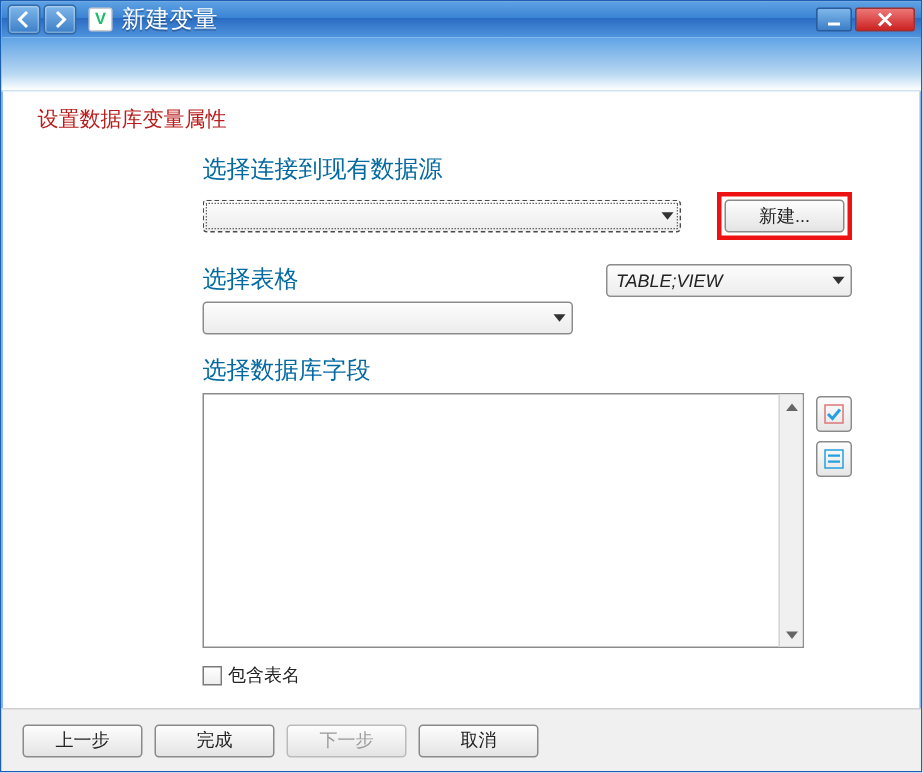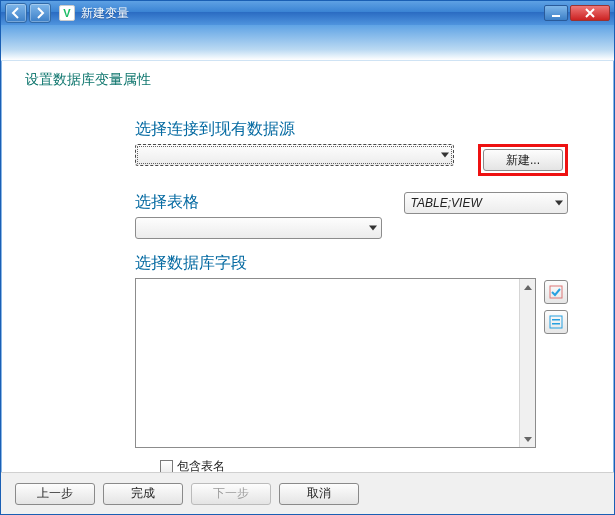--- a/index.html
+++ b/index.html
@@ -39,21 +39,21 @@
   .appicon {
     width: 16px; height: 16px;
     margin-left: 6px; margin-right: 6px;
     background: #fff;
     border-radius: 2px;
     display: flex; align-items: center; justify-content: center;
     color: #1bbd66; font-weight: bold; font-size: 11px;
     border: 1px solid #ccc;
   }
   .title-text {
-    flex: 1; font-size: 12px;
+    flex: 1; font-size: 16px;
     text-shadow: 0 1px 0 rgba(0,0,0,0.25);
   }
   .sysbtns { display: flex; gap: 2px; }
   .sysbtn {
     height: 16px;
     border: 1px solid #2a5b9a;
     border-radius: 2px;
     display: flex; align-items: center; justify-content: center;
   }
   .sysbtn.min {
@@ -72,32 +72,32 @@
     background: linear-gradient(to bottom, #5fa3e5 0%, #bad9f2 70%, #ffffff 100%);
     border-bottom: 1px solid #cfe3f4;
   }
   
   .content {
     flex: 1;
     padding: 6px 16px 0 24px;
     overflow: hidden;
   }
   .heading {
-    color: #0f766e;
+    color: #b91c1c;
     font-size: 14px;
-    margin: 4px 0 30px 0;
+    margin: 4px 0 14px 0;
   }
   .fieldarea { padding-left: 110px; padding-right: 30px; }
   .label {
     font-size: 16px; color: #0369a1;
     margin-bottom: 4px;
     font-family: Liberation Serif, serif;
   }
   .row-ds {
-    display: flex; gap: 24px; align-items: flex-start;
+    display: flex; gap: 24px; align-items: center;
     margin-bottom: 16px;
   }
   .combo {
     height: 22px;
     background: linear-gradient(to bottom,#fdfdfd,#ececec);
     border: 1px solid #8c8c8c;
     border-radius: 3px;
     display: flex; align-items: center;
     position: relative;
   }
@@ -176,21 +176,21 @@
   }
   .iconbtn {
     width: 24px; height: 24px;
     background: linear-gradient(to bottom,#fdfdfd,#e6e6e6);
     border: 1px solid #8a8a8a;
     border-radius: 3px;
     display:flex; align-items:center; justify-content:center;
   }
   .checkrow {
     margin-top: 10px;
-    display:flex; align-items:center; gap:4px;margin-left:25px;
+    display:flex; align-items:center; gap:4px;
   }
   .chk {
     width:13px; height:13px;
     border:1px solid #7a7a7a;
     background: linear-gradient(to bottom,#fff,#eee);
   }
   
   .footer {
     height: 42px;
     background: #f0f0f0;

